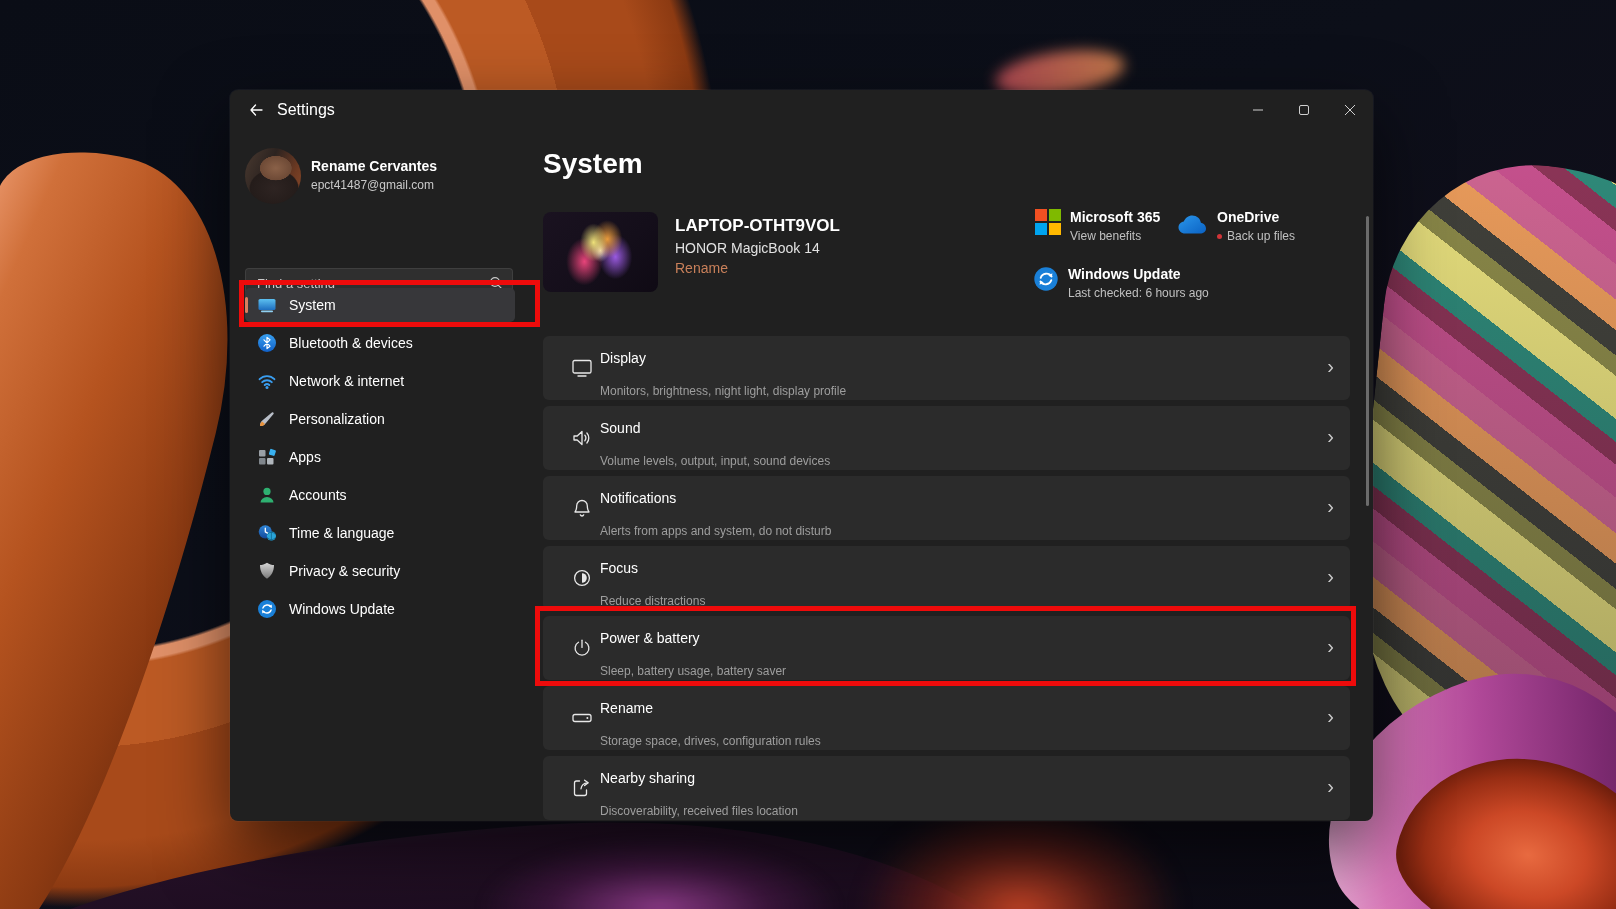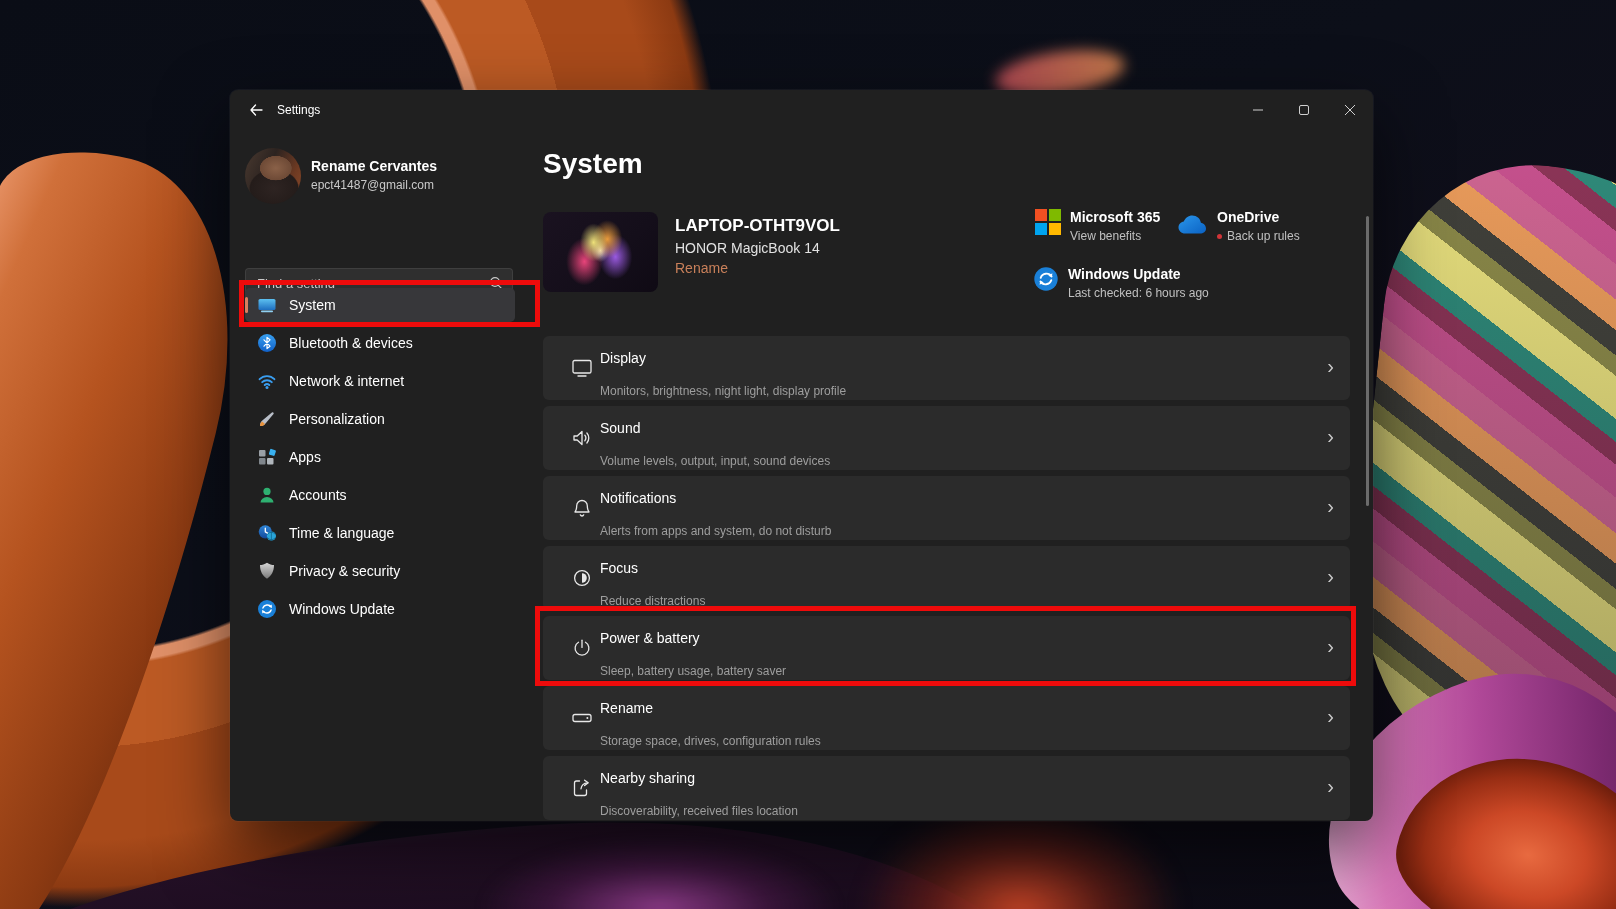--- a/index.html
+++ b/index.html
@@ -43,21 +43,21 @@
 
   
   .app-window { position:absolute; left:230px; top:90px; width:1143px; height:731px;
     background:#202020; border-radius:8px; overflow:hidden;
     box-shadow:0 28px 70px rgba(0,0,0,.6), 0 0 0 1px rgba(255,255,255,.05); }
 
   .titlebar { position:absolute; left:0; top:0; right:0; height:40px; }
   .back-button { position:absolute; left:9px; top:5px; width:34px; height:30px;
     display:flex; align-items:center; justify-content:center; border-radius:4px; }
   .titlebar-title { position:absolute; left:47px; top:0; height:40px; display:flex;
-    align-items:center; font-size:12px; color:#ffffff; }
+    align-items:center; font-size:16px; color:#ffffff; }
   .window-controls { position:absolute; right:0; top:0; display:flex; }
   .wc-btn { width:46px; height:40px; display:flex; align-items:center; justify-content:center; }
 
   
   .sidebar { position:absolute; left:0; top:40px; width:300px; bottom:0; }
   .profile-avatar { position:absolute; left:15px; top:18px; width:56px; height:56px;
     border-radius:50%; overflow:hidden;
     background:
       radial-gradient(26px 20px at 55% 36%, #8a6148 0%, #6e4a36 60%, transparent 62%),
       radial-gradient(34px 26px at 52% 72%, #2e2422 0%, #241c1a 70%, transparent 74%),
@@ -355,21 +355,21 @@
     <div class="promo promo-od">
       <span style="margin-top:4px">
         <svg width="32" height="22" viewBox="0 0 32 22">
           <path d="M9 20.5c-3.6 0-6.5-2.7-6.5-6 0-3 2.3-5.5 5.3-5.9C9.1 5 12.4 2.5 16.3 2.5c4.4 0 8 3.1 8.6 7.2 2.9.4 5.1 2.8 5.1 5.7 0 3.2-2.7 5.1-6 5.1z" fill="url(#gOd)"></path>
         </svg>
       </span>
       <span>
         <div class="p-title">OneDrive</div>
         <div class="p-sub">
           <span class="od-dot"></span>
-          <span>Back up rules</span>
+          <span>Back up files</span>
         </div>
       </span>
     </div>
 
     <div class="promo promo-wu">
       <span>
         <svg width="26" height="26" viewBox="0 0 20 20">
           <circle cx="10" cy="10" r="9" fill="#1a80d8"></circle>
           <path d="M14.3 8.1 A4.7 4.7 0 0 0 5.9 9.1" stroke="#fff" stroke-width="1.4" fill="none" stroke-linecap="round"></path>
           <path d="M5.7 11.9 A4.7 4.7 0 0 0 14.1 10.9" stroke="#fff" stroke-width="1.4" fill="none" stroke-linecap="round"></path>

